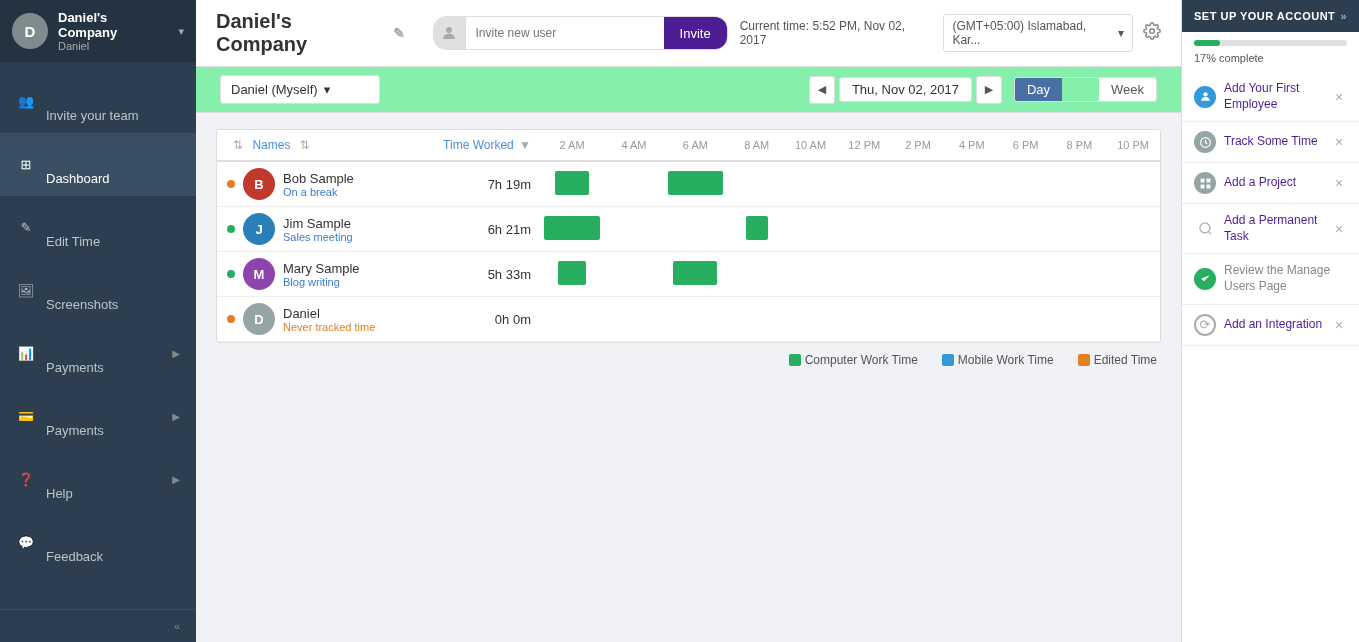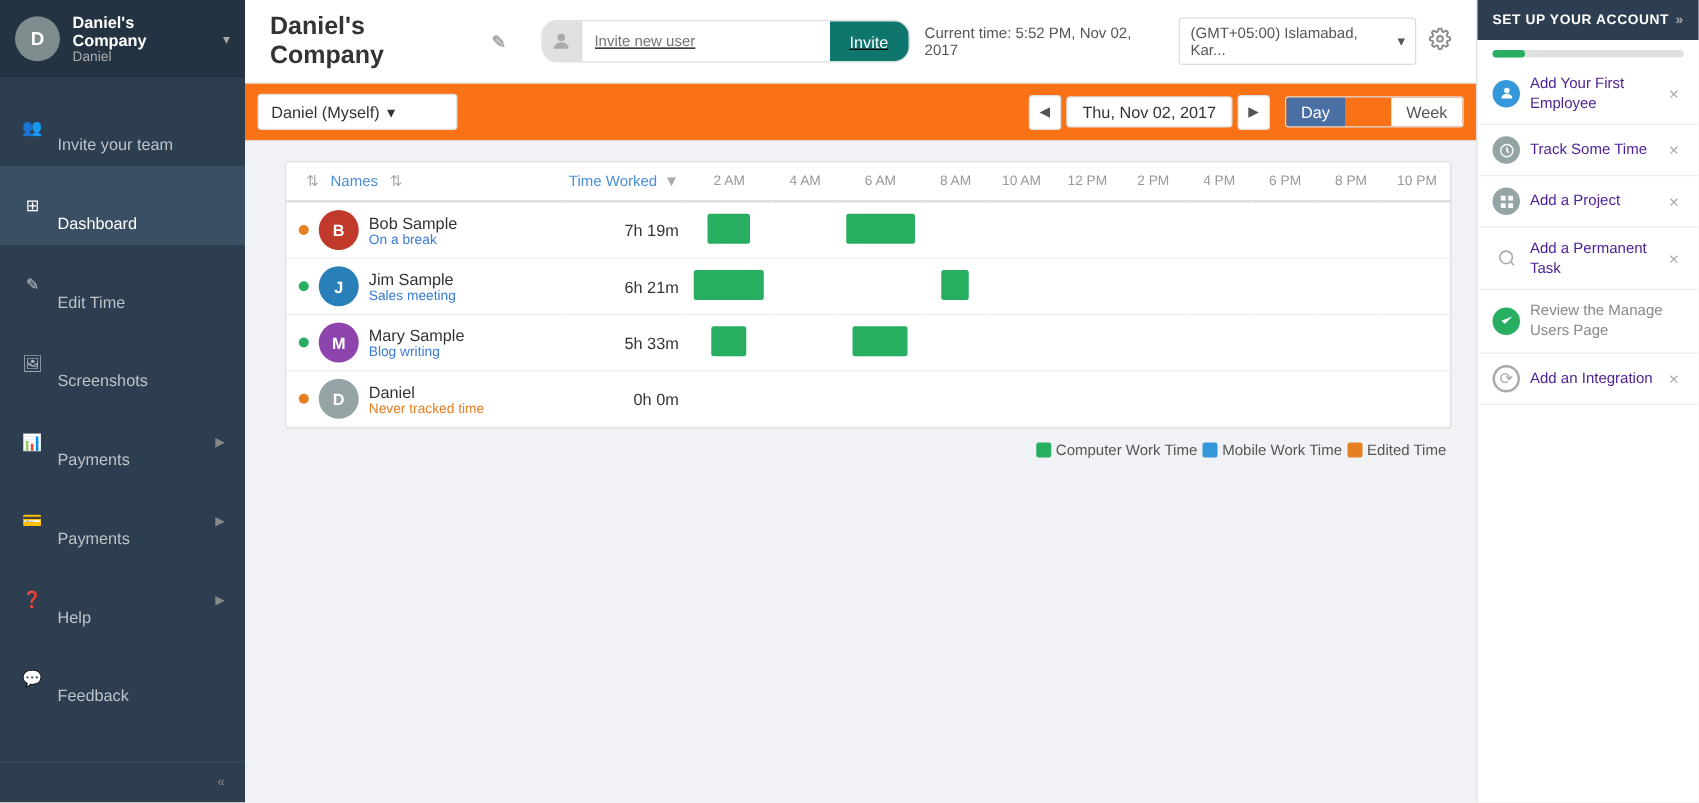--- a/index.html
+++ b/index.html
@@ -78,47 +78,47 @@
     }
     #company-title {
       font-size: 20px;
       font-weight: 600;
       color: #333;
       display: flex; align-items: center; gap: 6px;
     }
     #edit-icon { color: #aaa; font-size: 14px; cursor: pointer; }
     #invite-section {
       display: flex; align-items: center; gap: 0; margin-left: 16px;
-      border: 1px solid #ddd; border-radius: 13px; overflow: hidden; text-decoration: underline;
+      border: 1px solid #ddd; border-radius: 13px; overflow: hidden;
     }
     #invite-avatar { width: 32px; height: 32px; background: #e0e0e0; display: flex; align-items: center; justify-content: center; border-right: 1px solid #ddd; }
     #invite-input {
       border: none; outline: none; padding: 0 10px; height: 32px; font-size: 12px; color: #aaa; width: 200px; background: #fff;
     }
     #invite-btn {
-      background: #0f766e; color: #fff; border: none; padding: 0 16px; height: 32px; cursor: pointer; font-size: 13px; font-weight: 500;
+      background: #4c1d95; color: #fff; border: none; padding: 0 16px; height: 32px; cursor: pointer; font-size: 13px; font-weight: 500;
     }
 
     #header-right {
       margin-left: auto;
       display: flex; align-items: center; gap: 10px;
     }
     #current-time { font-size: 12px; color: #555; }
     #timezone-selector {
       border: 1px solid #ddd; border-radius: 3px; padding: 4px 8px;
       font-size: 12px; color: #555; cursor: pointer;
       display: flex; align-items: center; gap: 2px; background: #fff;
     }
     #settings-icon { color: #888; cursor: pointer; font-size: 16px; }
 
     
     #toolbar {
-      background: #f97316;
+      background: #86efac;
       border-bottom: 1px solid #ddd;
-      padding: 8px 10px;
+      padding: 8px 24px;
       display: flex; align-items: center; gap: 12px;
     }
     #user-selector {
       border: 1px solid #ddd; border-radius: 3px; padding: 6px 10px;
       font-size: 13px; color: #333; cursor: pointer;
       display: flex; align-items: center; gap: 6px; background: #fff;
       min-width: 160px;
     }
     #date-nav {
       margin-left: auto;
@@ -143,21 +143,20 @@
     #content {
       flex: 1; overflow-y: auto; padding: 16px 20px; background: #f0f2f5;
     }
 
     
     #time-table {
       background: #fff;
       border: 1px solid #ddd;
       border-radius: 3px;
       overflow: hidden;
-      margin-left: 12px;
     }
     #time-table table { width: 100%; border-collapse: collapse; }
     #time-table th {
       background: #fff;
       border-bottom: 2px solid #ddd;
       padding: 8px 6px;
       font-size: 12px;
       color: #666;
       font-weight: 500;
       white-space: nowrap;
@@ -181,21 +180,21 @@
 
     .time-block {
       height: 24px;
       border-radius: 2px;
       display: inline-block;
     }
     .time-block.computer { background: #27ae60; }
 
     
     #legend {
-      display: flex; align-items: center; gap: 4px; justify-content: flex-end;
+      display: flex; align-items: center; gap: 24px; justify-content: flex-end;
       padding: 10px 4px 2px;
       font-size: 12px; color: #555;
     }
     .legend-item { display: flex; align-items: center; gap: 4px; }
     .legend-dot { width: 12px; height: 12px; border-radius: 2px; }
 
     
     #right-panel {
       width: 178px;
       background: #fff;
@@ -506,20 +505,21 @@
 <div id="right-panel">
   <div id="right-panel-header">
     <span>SET UP YOUR ACCOUNT</span>
     <span class="rp-expand">»</span>
   </div>
   <div id="progress-bar-wrap">
     <div id="progress-bar-bg">
       <div id="progress-bar-fill" style="width: 17%;"></div>
     </div>
   </div>
+  <div id="progress-label">17% complete</div>
   <div id="rp-items">
 
   <div class="rp-item">
     <div class="rp-item-icon blue">
           <svg width="13" height="13" viewBox="0 0 24 24" fill="white">
             <circle cx="12" cy="8" r="4"></circle>
             <path d="M4 20c0-4 3.6-7 8-7s8 3 8 7"></path>
           </svg>
         </div>
     <span class="rp-item-label">Add Your First Employee</span>

